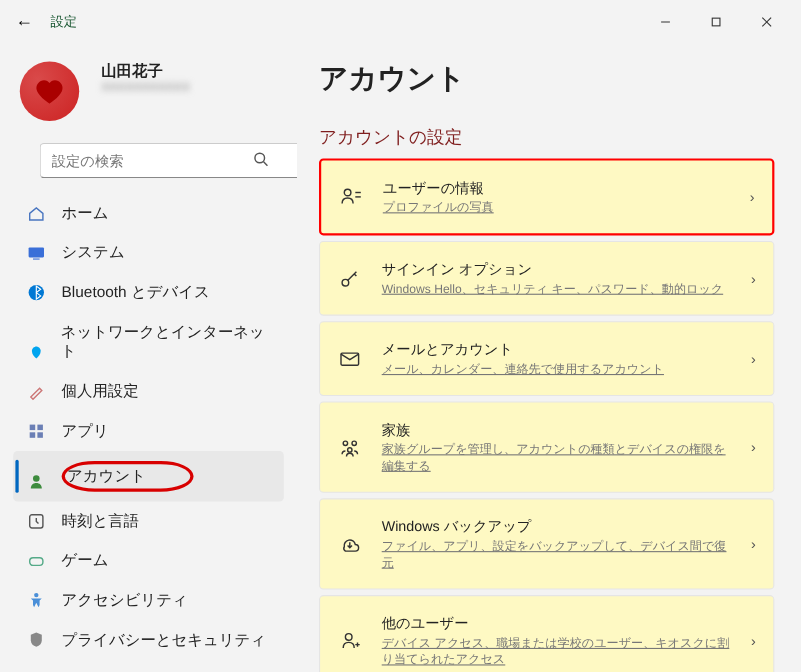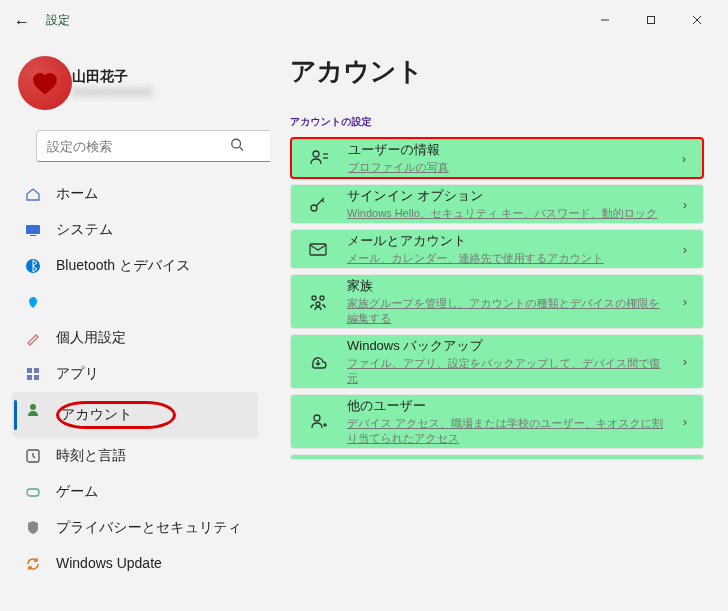--- a/index.html
+++ b/index.html
@@ -5,39 +5,39 @@
 * { box-sizing: border-box; margin: 0; padding: 0; }
 body { font-family: "Segoe UI", "Yu Gothic UI", sans-serif; background: #f3f3f3; width: 728px; height: 611px; overflow: hidden; }
 .window { width: 100%; height: 100%; background: #f3f3f3; display: flex; flex-direction: column; }
 .titlebar { height: 40px; display: flex; align-items: center; justify-content: space-between; padding: 0 8px 0 14px; }
 .titlebar-left { display: flex; align-items: center; gap: 16px; }
 .titlebar-title { font-size: 12px; color: #14532d; }
 .win-controls { display: flex; }
 .win-btn { width: 46px; height: 32px; display: flex; align-items: center; justify-content: center; font-size: 10px; color: #333; }
 .content { display: flex; flex: 1; height: calc(100% - 40px); }
 .sidebar { width: 270px; padding: 8px 12px; overflow-y: auto; }
-.user-block { display: flex; align-items: center; gap: 0; padding: 8px 6px 16px 6px; }
+.user-block { display: flex; gap: 20px; padding: 8px 6px 16px 6px; }
 .avatar { width: 54px; height: 54px; border-radius: 50%; background: radial-gradient(circle at 30% 30%, #d94a4a, #c22); display: flex; align-items: center; justify-content: center; color: #fff; }
 .avatar svg { width: 30px; height: 30px; }
 .user-name { font-size: 14px; font-weight: 600; color: #222; }
 .user-email { font-size: 11px; color: #888; filter: blur(3px); }
 .search { position: relative; margin: 4px 4px 14px 4px; }
 .search input { width: 100%; height: 32px; border: 1px solid #ccc; border-bottom: 1px solid #888; border-radius: 4px; background: #fff; padding: 0 32px 0 10px; font-size: 13px; outline: none; color: #4c1d95; margin-left: 20px; }
 .search-icon { position: absolute; right: 10px; top: 50%; transform: translateY(-50%); color: #555; font-size: 13px; }
 .nav { list-style: none; }
-.nav-item { position: relative; display: flex; align-items: flex-start; gap: 14px; padding: 9px 12px; border-radius: 4px; font-size: 14px; color: #222; cursor: default; }
+.nav-item { position: relative; display: flex; align-items: flex-end; gap: 14px; padding: 9px 12px; border-radius: 4px; font-size: 14px; color: #222; cursor: default; }
 .nav-item.selected { background: #e8e8e8; }
 .nav-item.selected::before { content: ""; position: absolute; left: 2px; top: 8px; bottom: 8px; width: 3px; background: #0067c0; border-radius: 2px; }
 .nav-item .icon { width: 18px; height: 18px; display: flex; align-items: center; justify-content: center; }
 .highlight-oval { border: 3px solid #d80000; border-radius: 50% / 100%; padding: 2px 26px 2px 2px; display: inline-flex; width: 120px;}
 .main { flex: 1; padding: 10px 24px 0 20px; overflow-y: auto; }
 .page-title { font-size: 26px; font-weight: 600; color: #222; margin: 4px 0 26px 0; }
-.section-title { font-size: 10px; font-weight: 700; color: #4c1d95; margin-bottom: 8px; }
+.section-title { font-size: 16px; font-weight: 400; color: #7f1d1d; margin-bottom: 8px; }
 .settings-list { display: flex; flex-direction: column; gap: 5px; }
-.setting-item { background: #86efac; border: 1px solid #e5e5e5; border-radius: 4px; display: flex; align-items: center; padding: 2px 16px; gap: 18px; }
+.setting-item { background: #fef9c3; border: 1px solid #e5e5e5; border-radius: 4px; display: flex; align-items: center; padding: 16px 16px; gap: 18px; }
 .setting-item.highlighted { border: 2px solid #ff0000; }
 .setting-icon { width: 22px; display: flex; align-items: center; justify-content: center; color: #333; flex-shrink: 0; }
 .setting-text { flex: 1; }
 .setting-title { font-size: 13px; color: #222; margin-bottom: 1px; }
 .setting-desc { font-size: 11px; color: #777; text-decoration: underline; }
 .chevron { color: #555; font-size: 13px; }
 </style>
 </head>
 <body>
 
@@ -115,20 +115,21 @@
               </svg>
             </span>
             <span>Bluetooth とデバイス</span>
           </li>
         <li class="nav-item">
             <span class="icon">
               <svg width="16" height="16" viewBox="0 0 16 16" fill="#00a4ef">
                 <path d="M8 14c2-2 4-4 4-7 0-2-2-4-4-4s-4 2-4 4c0 3 2 5 4 7z"></path>
               </svg>
             </span>
+            <span>ネットワークとインターネット</span>
           </li>
         <li class="nav-item">
             <span class="icon">
               <svg width="16" height="16" viewBox="0 0 16 16" fill="none" stroke="#c77" stroke-width="1.3">
                 <path d="M3 13l8-8 2 2-8 8z"></path>
               </svg>
             </span>
             <span>個人用設定</span>
           </li>
         <li class="nav-item">
@@ -162,20 +163,29 @@
             </span>
             <span>時刻と言語</span>
           </li>
         <li class="nav-item">
             <span class="icon">
               <svg width="16" height="16" viewBox="0 0 16 16" fill="none" stroke="#5a8" stroke-width="1.3">
                 <rect x="2" y="5" width="12" height="7" rx="3"></rect>
               </svg>
             </span>
             <span>ゲーム</span>
+          </li>
+        <li class="nav-item">
+            <span class="icon">
+              <svg width="16" height="16" viewBox="0 0 16 16" fill="#4a8fd8">
+                <circle cx="8" cy="3" r="2"></circle>
+                <path d="M3 6h10l-2 2v4l-1 2-2-4-2 4-1-2v-4z"></path>
+              </svg>
+            </span>
+            <span>アクセシビリティ</span>
           </li>
         <li class="nav-item">
             <span class="icon">
               <svg width="16" height="16" viewBox="0 0 16 16" fill="#888">
                 <path d="M8 1l5 2v5c0 3-2 5-5 6-3-1-5-3-5-6V3z"></path>
               </svg>
             </span>
             <span>プライバシーとセキュリティ</span>
           </li>
         <li class="nav-item">

